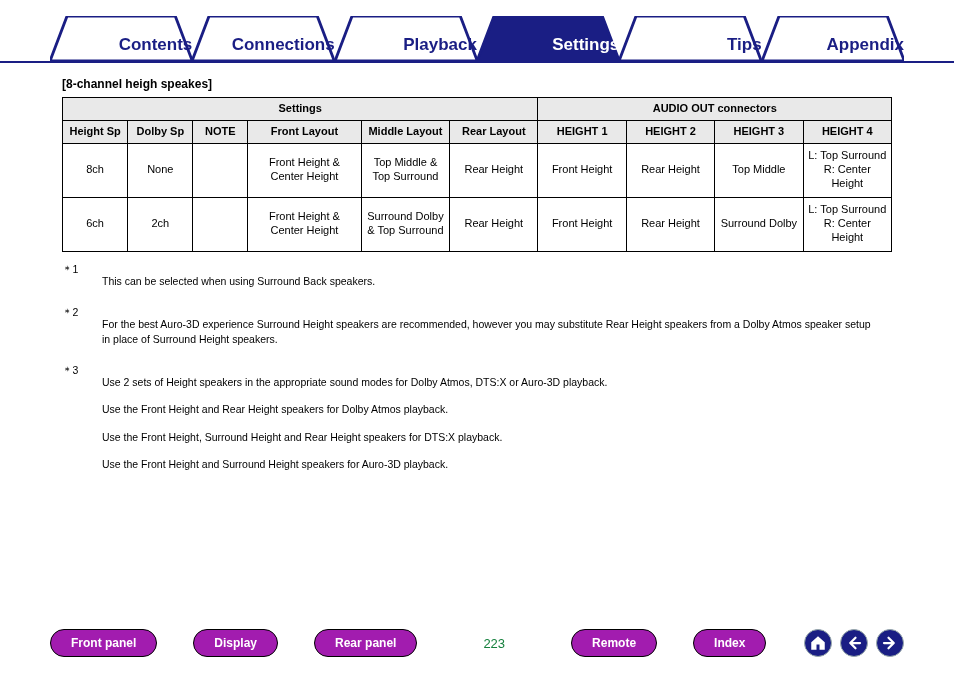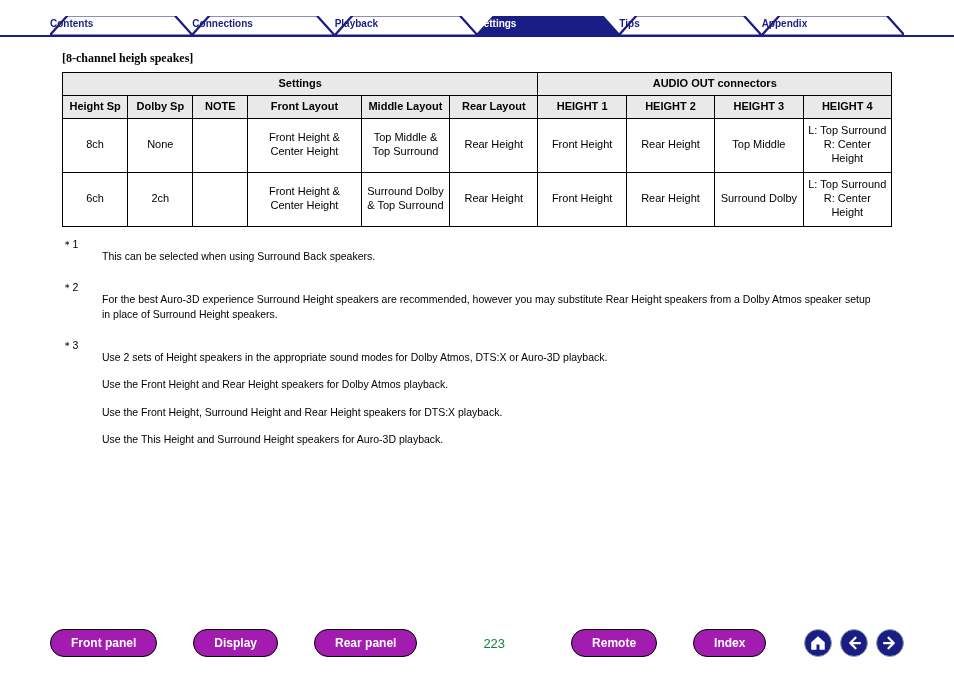--- a/index.html
+++ b/index.html
@@ -15,40 +15,39 @@
   }
   
   .tabbar {
     display: flex;
     padding: 16px 50px 0 50px;
     border-bottom: 2px solid #1a1e84;
     gap: 0;
   }
   .tab {
     flex: 1;
-    text-align: left;
+    text-align: right;
     font-weight: bold;
-    font-size: 10px;
+    font-size: 17px;
     color: #1a1e84;
-    padding: 2px 0 6px;
+    padding: 19px 0 6px;
     position: relative;
     cursor: pointer;
   }
   .tab svg { position:absolute; top:0; left:0; width:100%; height:100%; z-index:0;}
   .tab span { position:relative; z-index:1; }
   .tab.active { color:#fff; }
   
   .content {
     padding: 14px 62px 0 62px;
   }
   .section-title {
     font-weight: bold;
     font-size: 12px;
     margin-bottom: 6px;
-    font-family: Liberation Serif, serif;
   }
   table.spec {
     border-collapse: collapse;
     width: 100%;
     table-layout: fixed;
   }
   table.spec th, table.spec td {
     border: 1px solid #000;
     padding: 4px 4px;
     text-align: center;
@@ -228,21 +227,21 @@
       <div class="note-text">
           <div>For the best Auro-3D experience Surround Height speakers are recommended, however you may substitute Rear Height speakers from a Dolby Atmos speaker setup in place of Surround Height speakers.</div>
         </div>
     </div>
     <div class="note-row">
       <div class="note-mark">＊3</div>
       <div class="note-text">
         <div>Use 2 sets of Height speakers in the appropriate sound modes for Dolby Atmos, DTS:X or Auro-3D playback.</div>
         <div>Use the Front Height and Rear Height speakers for Dolby Atmos playback.</div>
         <div>Use the Front Height, Surround Height and Rear Height speakers for DTS:X playback.</div>
-        <div>Use the This Height and Surround Height speakers for Auro-3D playback.</div>
+        <div>Use the Front Height and Surround Height speakers for Auro-3D playback.</div>
       </div>
     </div>
   </div>
 </div>
 
 <div class="bottombar">
   <div class="bottom-left">
     <div class="pill">Front panel</div>
     <div class="pill">Display</div>
     <div class="pill">Rear panel</div>

